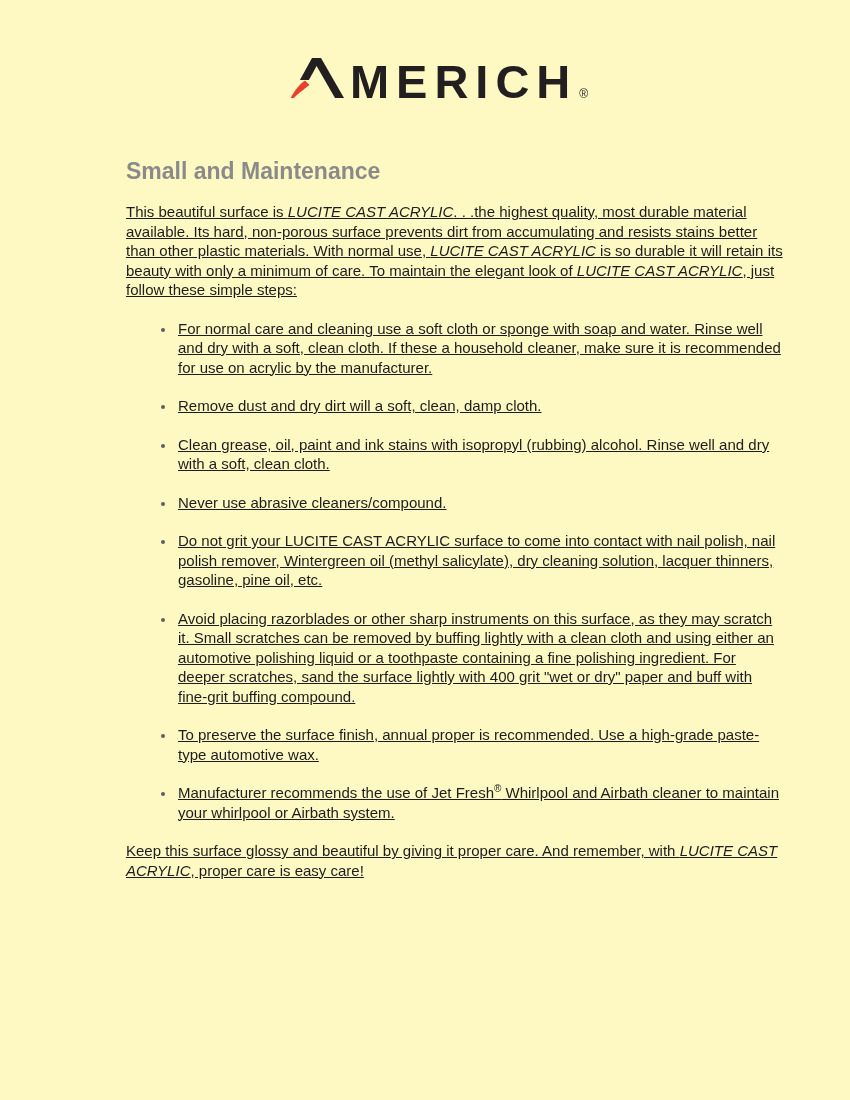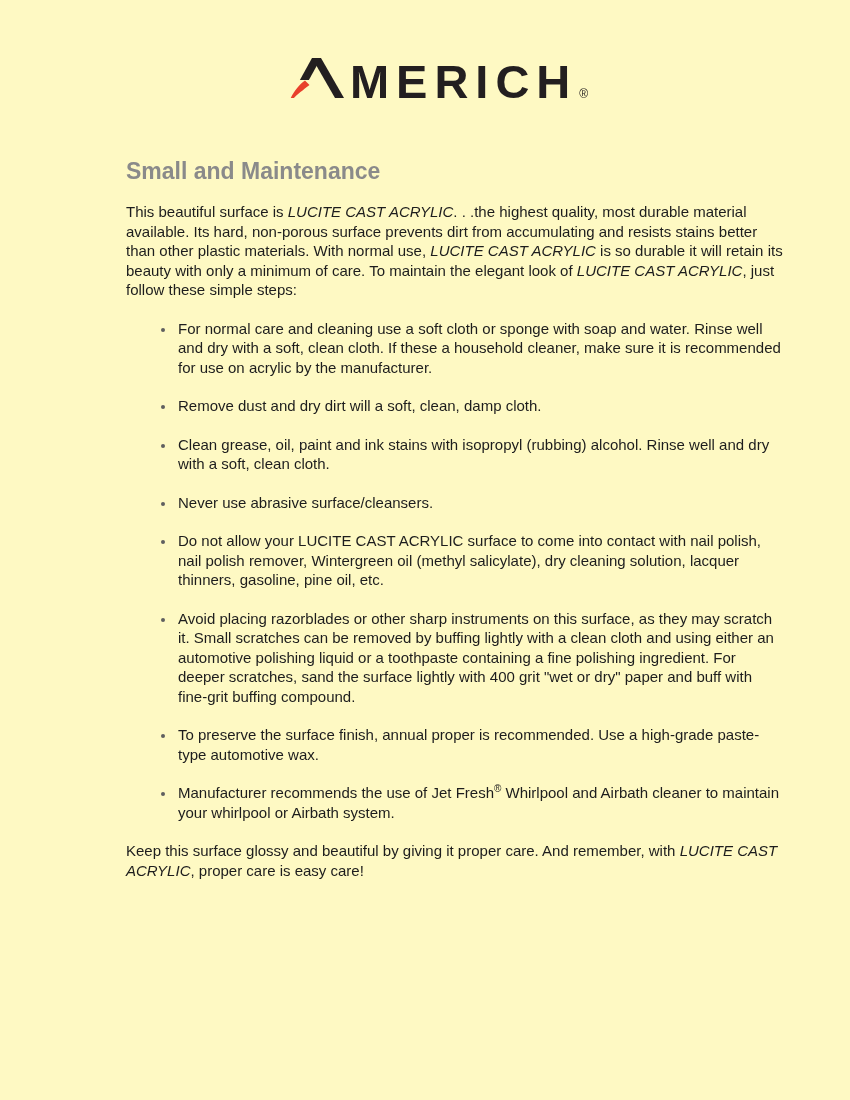--- a/index.html
+++ b/index.html
@@ -44,20 +44,21 @@
     margin: 52px 0 0 0;
     font-size: 23px;
     line-height: 28px;
     font-weight: bold;
     color: #8a8a8a;
   }
   .bodytext {
     font-size: 15px;
     line-height: 19.5px;
     color: #1d1d1d;
+    text-decoration: underline;
   }
   p.intro { margin: 17px 0 0 0; }
   ul.steps {
     margin: 19px 0 0 0;
     padding: 0 0 0 50px;
     list-style: disc;
   }
   ul.steps li {
     margin: 0 0 19px 0;
     padding-left: 2px;
@@ -87,22 +88,22 @@
 
   <div class="content">
     <h1 class="doc-title">Small and Maintenance</h1>
 
     <p class="intro bodytext"><span>This beautiful surface is </span><span class="seg-italic">LUCITE CAST ACRYLIC</span><span>. . .the highest quality, most durable material available. Its hard, non-porous surface prevents dirt from accumulating and resists stains better than other plastic materials. With normal use, </span><span class="seg-italic">LUCITE CAST ACRYLIC</span><span> is so durable it will retain its beauty with only a minimum of care. To maintain the elegant look of </span><span class="seg-italic">LUCITE CAST ACRYLIC</span><span>, just follow these simple steps:</span></p>
 
     <ul class="steps bodytext">
         <li><span>For normal care and cleaning use a soft cloth or sponge with soap and water. Rinse well and dry with a soft, clean cloth. If these a household cleaner, make sure it is recommended for use on acrylic by the manufacturer.</span></li>
         <li><span>Remove dust and dry dirt will a soft, clean, damp cloth.</span></li>
         <li><span>Clean grease, oil, paint and ink stains with isopropyl (rubbing) alcohol. Rinse well and dry with a soft, clean cloth.</span></li>
-        <li><span>Never use abrasive surface/cleansers.</span></li>
-        <li><span>Do not allow your LUCITE CAST ACRYLIC surface to come into contact with nail polish, nail polish remover, Wintergreen oil (methyl salicylate), dry cleaning solution, lacquer thinners, gasoline, pine oil, etc.</span></li>
+        <li><span>Never use abrasive cleaners/compound.</span></li>
+        <li><span>Do not grit your LUCITE CAST ACRYLIC surface to come into contact with nail polish, nail polish remover, Wintergreen oil (methyl salicylate), dry cleaning solution, lacquer thinners, gasoline, pine oil, etc.</span></li>
         <li><span>Avoid placing razorblades or other sharp instruments on this surface, as they may scratch it. Small scratches can be removed by buffing lightly with a clean cloth and using either an automotive polishing liquid or a toothpaste containing a fine polishing ingredient. For deeper scratches, sand the surface lightly with 400 grit "wet or dry" paper and buff with fine-grit buffing compound.</span></li>
         <li><span>To preserve the surface finish, annual proper is recommended. Use a high-grade paste-type automotive wax.</span></li>
         <li><span>Manufacturer recommends the use of Jet Fresh</span><sup class="seg-sup">®</sup><span> Whirlpool and Airbath cleaner to maintain your whirlpool or Airbath system.</span></li>
       </ul>
 
     <p class="closing bodytext"><span>Keep this surface glossy and beautiful by giving it proper care. And remember, with </span><span class="seg-italic">LUCITE CAST ACRYLIC</span><span>, proper care is easy care!</span></p>
   </div>
 
 </div>
 

